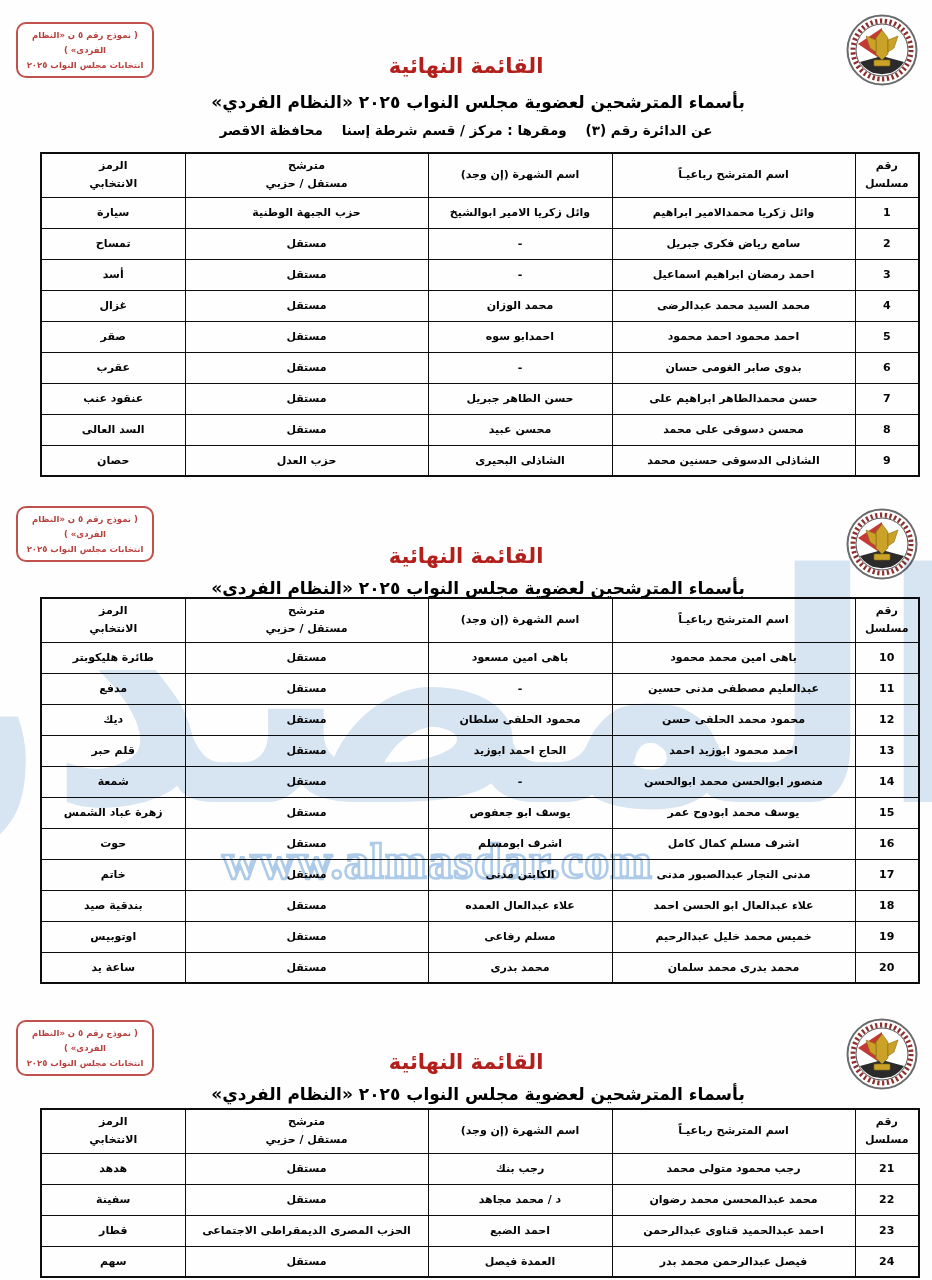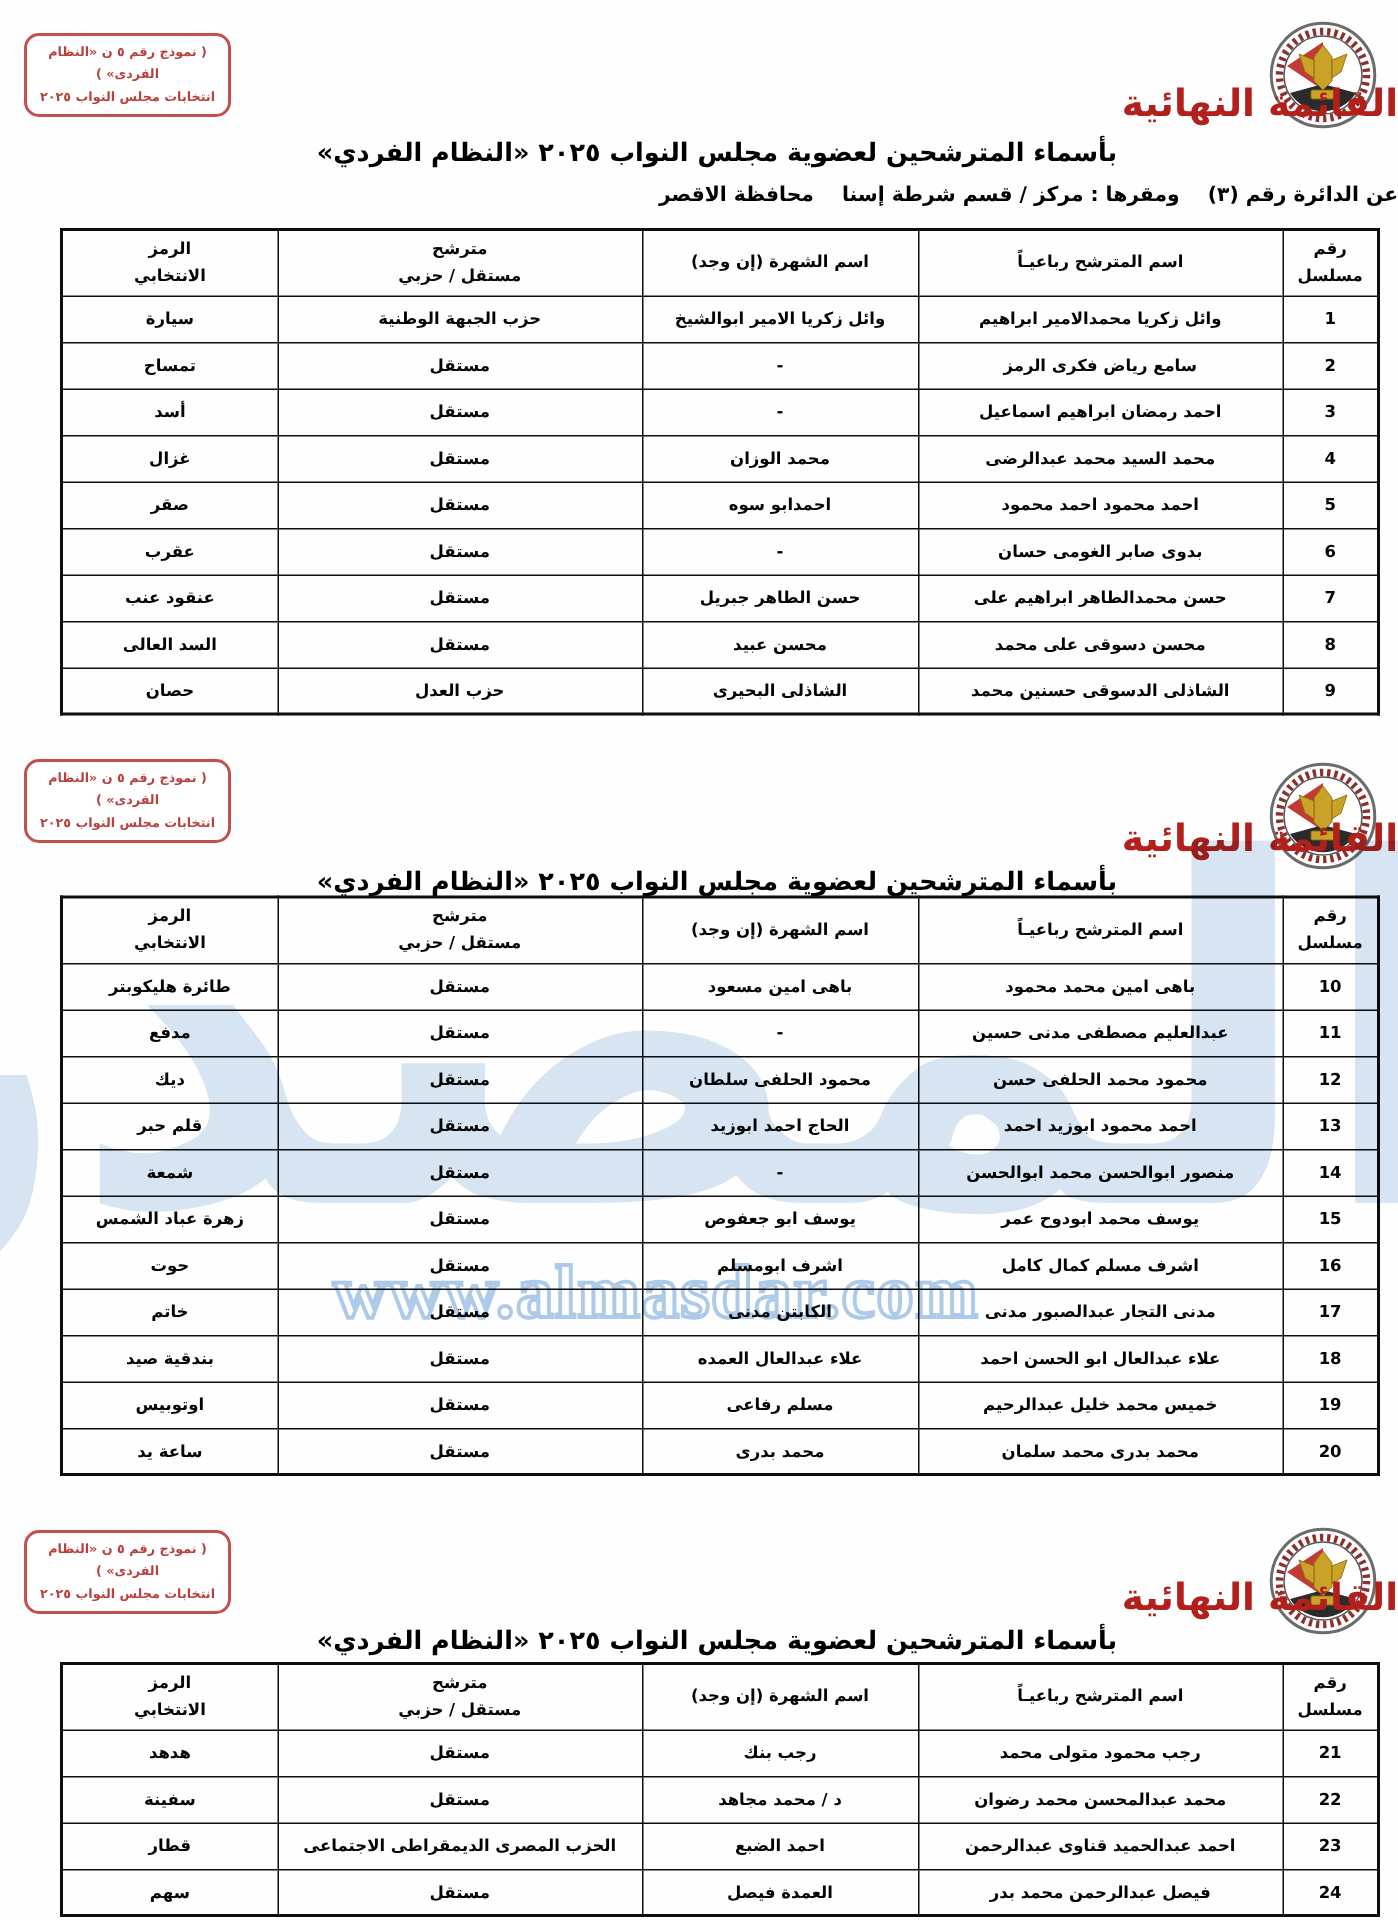--- a/index.html
+++ b/index.html
@@ -19,29 +19,29 @@
     position:absolute; left:16px; width:138px;
     border:2px solid #c2504c; border-radius:10px;
     padding:4px 5px 3px; text-align:center; direction:rtl;
     color:#b8413d; font-size:8.5px; font-weight:bold; line-height:1.75;
     background:#fff;
   }
   
   .emblem { position:absolute; right:14px; width:72px; height:72px; }
 
   .doc-title {
-    position:absolute; left:0; width:100%; text-align:right; direction:rtl;
-    color:#b3201c; font-size:25px; font-weight:bold;
+    position:absolute; left:0; width:100%; text-align:center; direction:rtl;
+    color:#b3201c; font-size:21px; font-weight:bold;
   }
   .doc-subtitle {
     position:absolute; left:12px; width:100%; text-align:center; direction:rtl;
     color:#000; font-size:17px; font-weight:bold;
   }
   .doc-district {
-    position:absolute; left:0; width:100%; direction:rtl;
+    position:absolute; left:0; width:100%; text-align:center; direction:rtl;
     color:#000; font-size:13.5px; font-weight:bold; white-space:pre;
   }
 
   table.cands {
     position:absolute; left:40px; width:878px;
     border-collapse:collapse; table-layout:fixed; direction:rtl;
     background:transparent;
   }
   table.cands col.c-serial { width:64px; }
   table.cands col.c-name   { width:243px; }
@@ -123,21 +123,21 @@
       <tbody>
             <tr>
     <td class="serial-cell">1</td>
     <td>وائل زكريا محمدالامير ابراهيم</td>
     <td>وائل زكريا الامير ابوالشيخ</td>
     <td>حزب الجبهة الوطنية</td>
     <td>سيارة</td>
   </tr>
             <tr>
     <td class="serial-cell">2</td>
-    <td>سامع رياض فكرى الرمز</td>
+    <td>سامع رياض فكرى جبريل</td>
     <td>-</td>
     <td>مستقل</td>
     <td>تمساح</td>
   </tr>
             <tr>
     <td class="serial-cell">3</td>
     <td>احمد رمضان ابراهيم اسماعيل</td>
     <td>-</td>
     <td>مستقل</td>
     <td>أسد</td>

